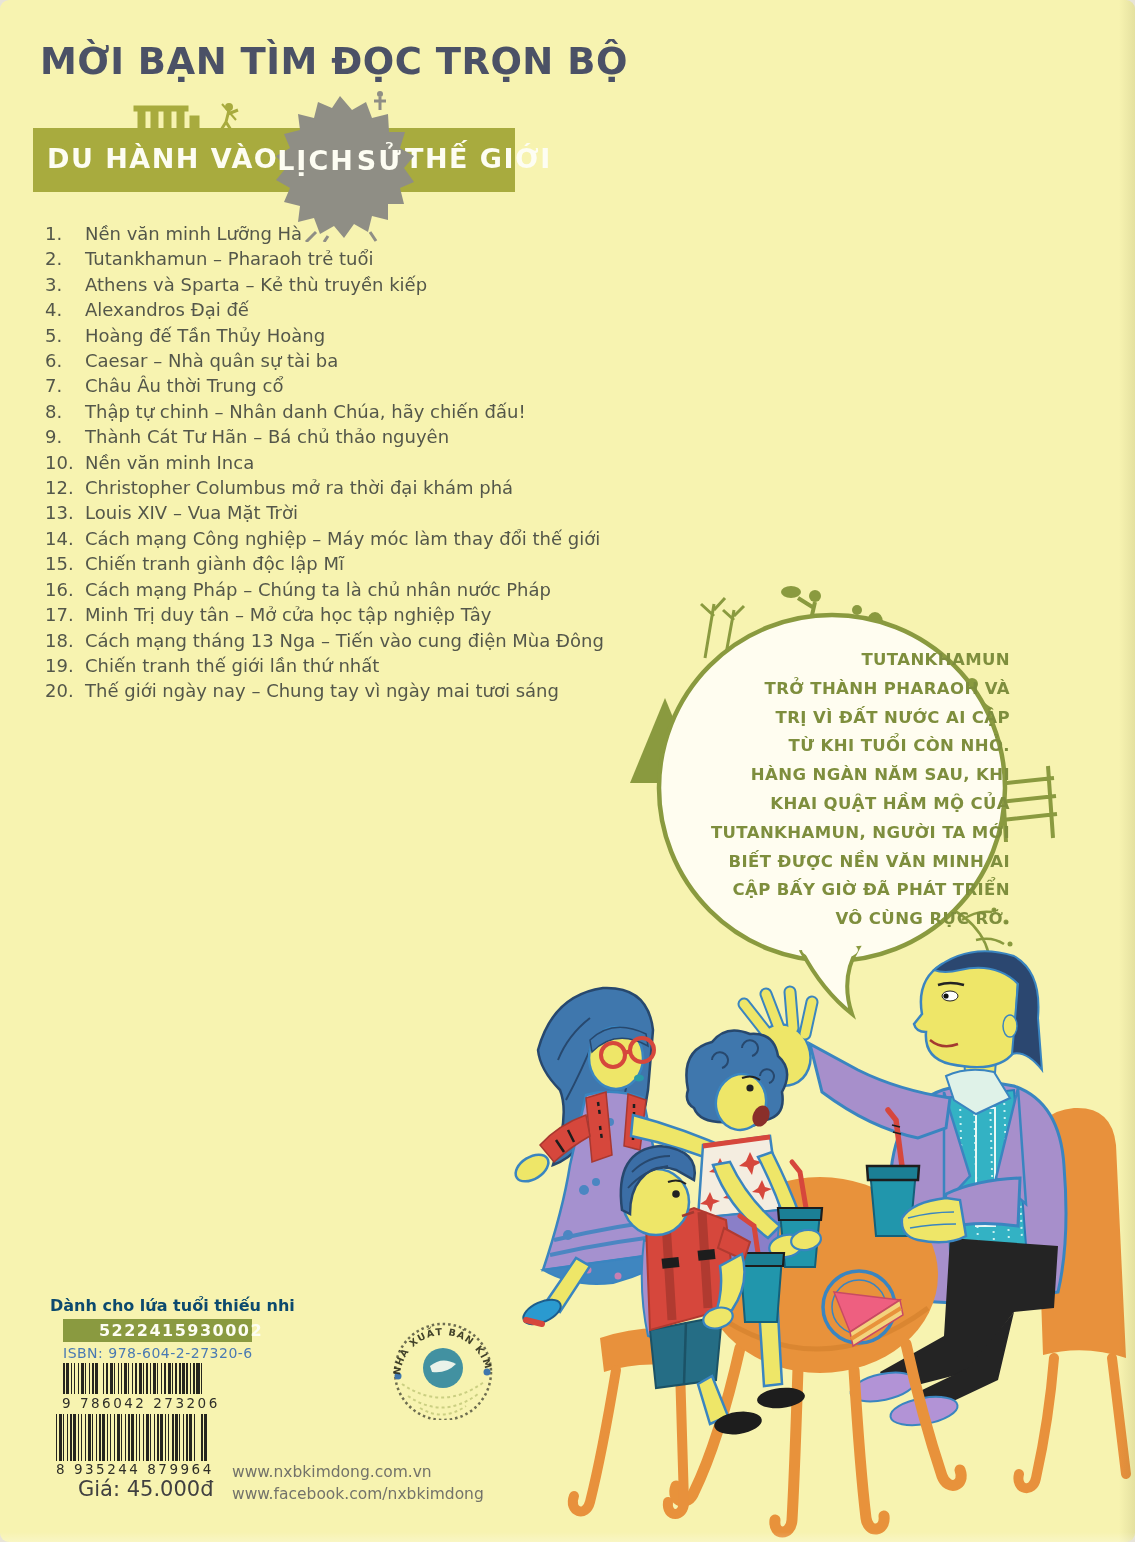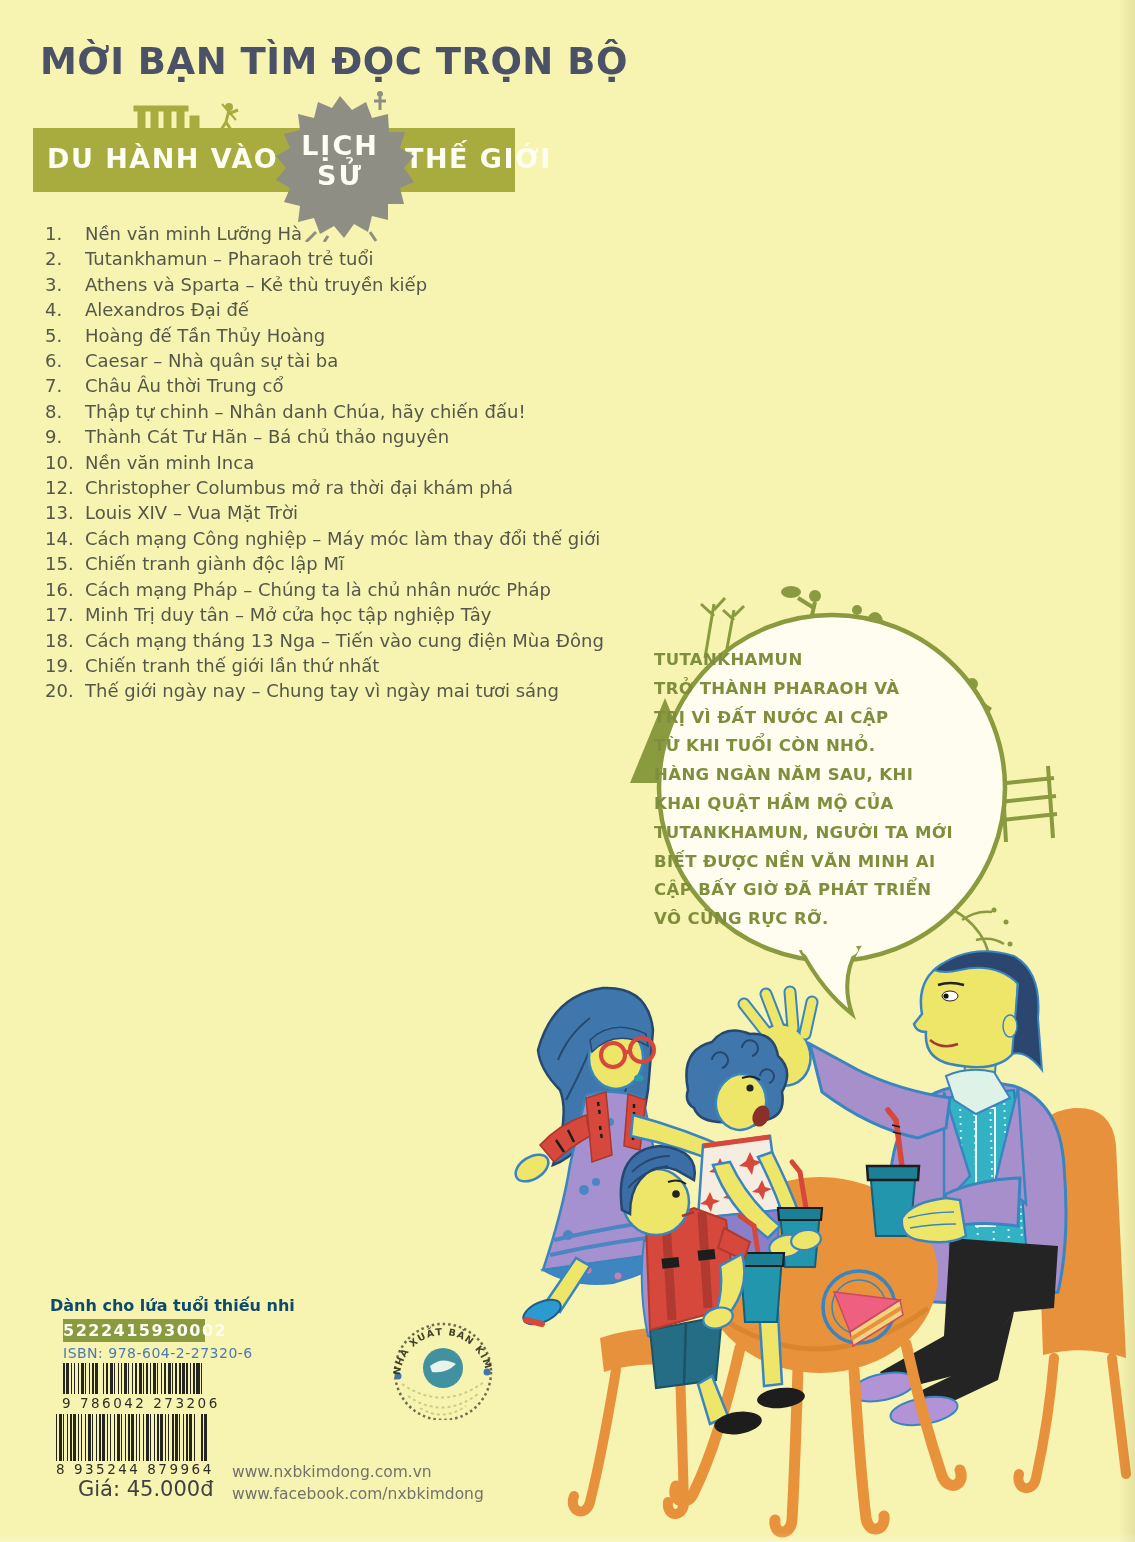--- a/index.html
+++ b/index.html
@@ -1,53 +1,53 @@
 <!DOCTYPE html>
 <html><head>
 <meta charset="utf-8">
 <style>
   html,body{margin:0;padding:0;background:#e8e4d8;}
   .page{position:relative;width:1135px;height:1542px;background:#f7f3b0;overflow:hidden;
-        font-family:"DejaVu Sans","Liberation Sans",sans-serif;}
+        font-family:"DejaVu Sans","Liberation Sans",sans-serif;border-radius:9px;}
   .edge-right{position:absolute;right:0;top:0;width:16px;height:100%;
         background:linear-gradient(90deg,rgba(0,0,0,0),rgba(95,95,45,.12));}
   .edge-bottom{position:absolute;left:0;bottom:0;width:100%;height:10px;
         background:linear-gradient(0deg,rgba(255,255,255,.25),rgba(255,255,255,0));}
 
   .page-title{position:absolute;left:40px;top:40px;margin:0;font-size:37px;font-weight:bold;
         color:#4b5166;letter-spacing:0.5px;white-space:nowrap;}
 
   .banner{position:absolute;left:33px;top:128px;width:482px;height:64px;background:#a8ab3e;}
   .banner-text{position:absolute;top:15px;font-size:27px;font-weight:bold;color:#fdfdf2;
         letter-spacing:1.5px;white-space:nowrap;}
   .banner-text.left{left:14px;}
   .banner-text.right{left:372px;}
   .ruins{position:absolute;left:126px;top:100px;}
 
   .splat{position:absolute;left:262px;top:86px;width:156px;height:156px;}
   .splat svg{position:absolute;left:0;top:0;}
   .splat-label{position:absolute;left:0;top:0;width:156px;height:150px;display:flex;
-        flex-direction:column;align-items:center;justify-content:center;gap:2px;}
+        flex-direction:row;align-items:center;justify-content:center;gap:2px;}
   .splat-label span{font-size:27px;font-weight:bold;color:#fdfdf2;letter-spacing:2px;line-height:1.05;}
 
   .book-list{position:absolute;left:45px;top:221px;width:680px;margin:0;padding:0;list-style:none;}
   .book-list li{display:flex;line-height:25.4px;font-size:18px;color:#54574a;}
   .book-list .num{width:40px;flex:0 0 40px;}
   .book-list .ttl{flex:1;white-space:nowrap;}
 
   .bubble-svg{position:absolute;left:610px;top:558px;}
-  .bubble-text{position:absolute;left:654px;top:646px;width:356px;text-align:left;}
+  .bubble-text{position:absolute;left:654px;top:646px;width:356px;text-align:right;}
   .bubble-text div{font-size:16.5px;font-weight:bold;color:#7e8e3d;line-height:28.8px;
         letter-spacing:0.4px;white-space:nowrap;}
 
   .illustration{position:absolute;left:498px;top:940px;}
 
   .audience{position:absolute;left:50px;top:1296px;font-size:16px;font-weight:bold;color:#0c4a6e;}
   .ean-box{position:absolute;left:63px;top:1319px;width:142px;height:23px;background:#8a9a40;
-        display:flex;align-items:center;justify-content:flex-start;}
+        display:flex;align-items:center;justify-content:center;padding-left:47px;}
   .ean-box span{color:#fdfdf2;font-size:16px;letter-spacing:1.5px;font-weight:bold;}
   .isbn{position:absolute;left:63px;top:1345px;font-size:14px;color:#4a7ab2;letter-spacing:0.5px;}
   .barcode{background-image:repeating-linear-gradient(90deg,
         #26261f 0px,#26261f 1.5px,transparent 1.5px,transparent 3px,
         #26261f 3px,#26261f 6px,transparent 6px,transparent 7.5px,
         #26261f 7.5px,#26261f 8.5px,transparent 8.5px,transparent 11px,
         #26261f 11px,#26261f 12px,transparent 12px,transparent 14.5px);}
   .barcode1{position:absolute;left:63px;top:1363px;width:142px;height:31px;}
   .barcode2{position:absolute;left:56px;top:1414px;width:152px;height:47px;}
   .bdigits{position:absolute;font-size:13.5px;color:#2e2e28;letter-spacing:2.5px;white-space:nowrap;}

